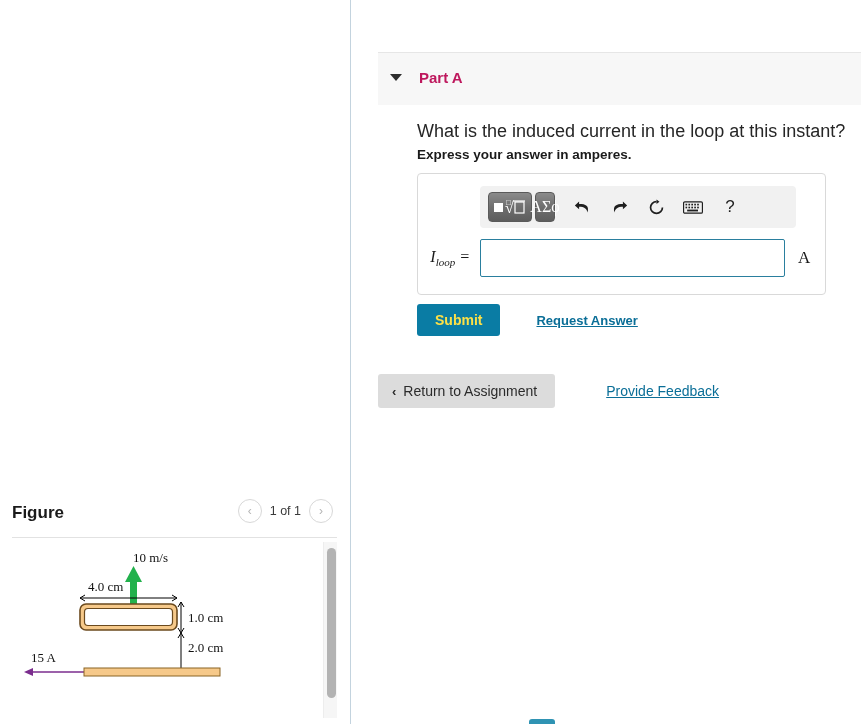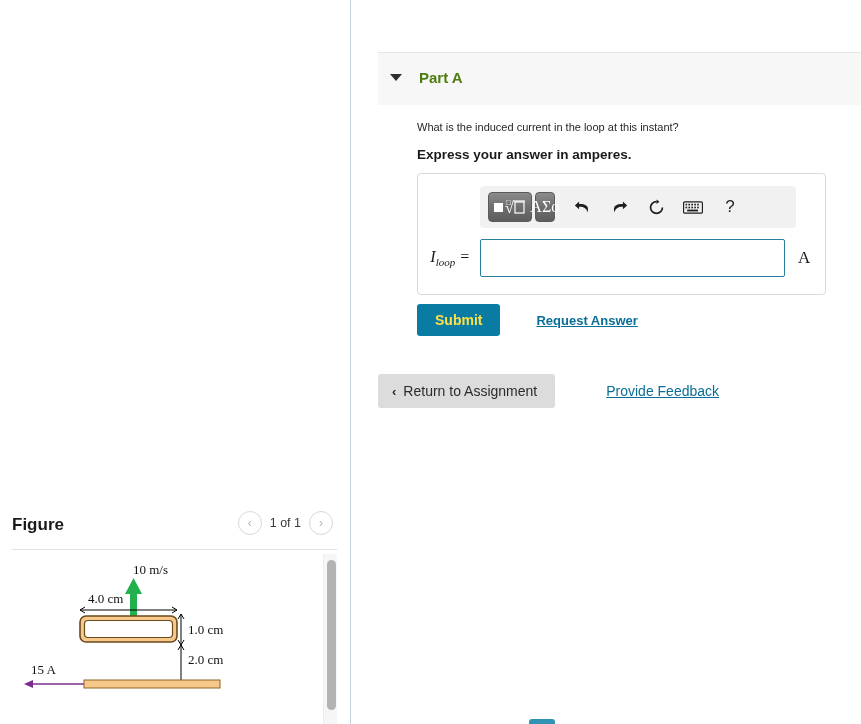--- a/index.html
+++ b/index.html
@@ -57,21 +57,21 @@
     color: #1f7fa8;
     text-decoration: underline;
     cursor: pointer;
   }
   .paren { color: #262626; }
 
   
   #figure-section {
     position: absolute;
     left: 0;
-    top: 505px;
+    top: 493px;
     width: 350px;
   }
   #figure-header-row {
     position: relative;
     height: 44px;
     padding: 0 16px 0 12px;
   }
   #figure-title {
     position: absolute;
     left: 12px;
@@ -172,28 +172,28 @@
     border-right: 6px solid transparent;
     border-top: 7px solid #2e2e2e;
     cursor: pointer;
   }
   #part-a-title {
     position: absolute;
     left: 41px;
     top: 16px;
     font-size: 15px;
     font-weight: bold;
-    color: #4d7c0f;
+    color: #be185d;
   }
 
   #question-text {
     position: absolute;
     left: 66px;
     top: 121px;
-    font-size: 11px;
+    font-size: 18px;
     color: #262626;
   }
   #answer-instruction {
     position: absolute;
     left: 66px;
     top: 147px;
     font-size: 13.5px;
     font-weight: bold;
     color: #1a1a1a;
   }

